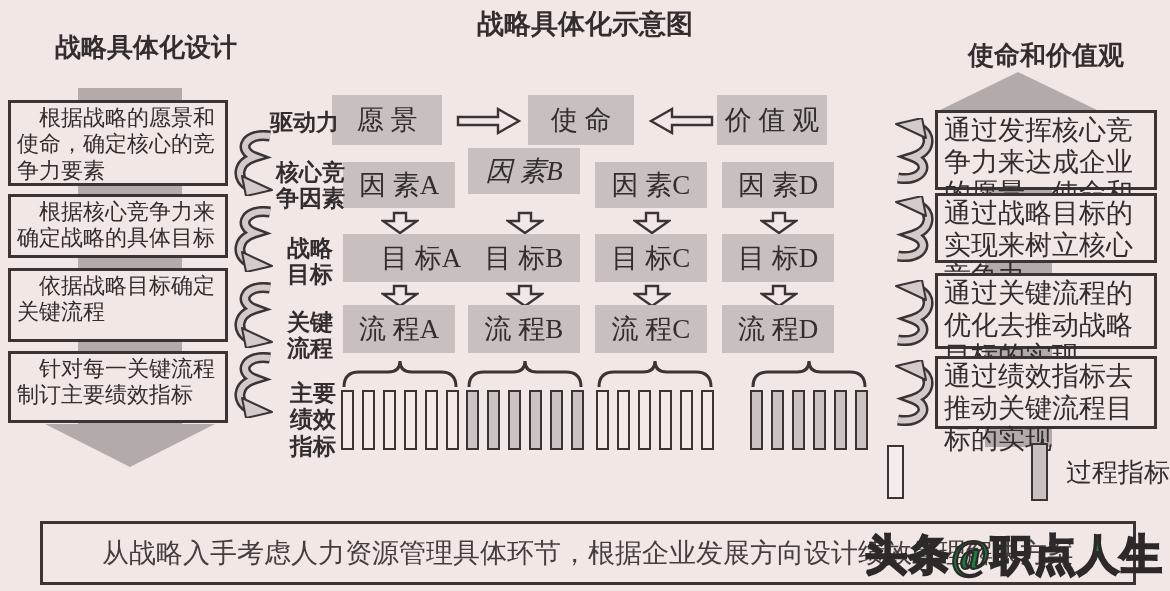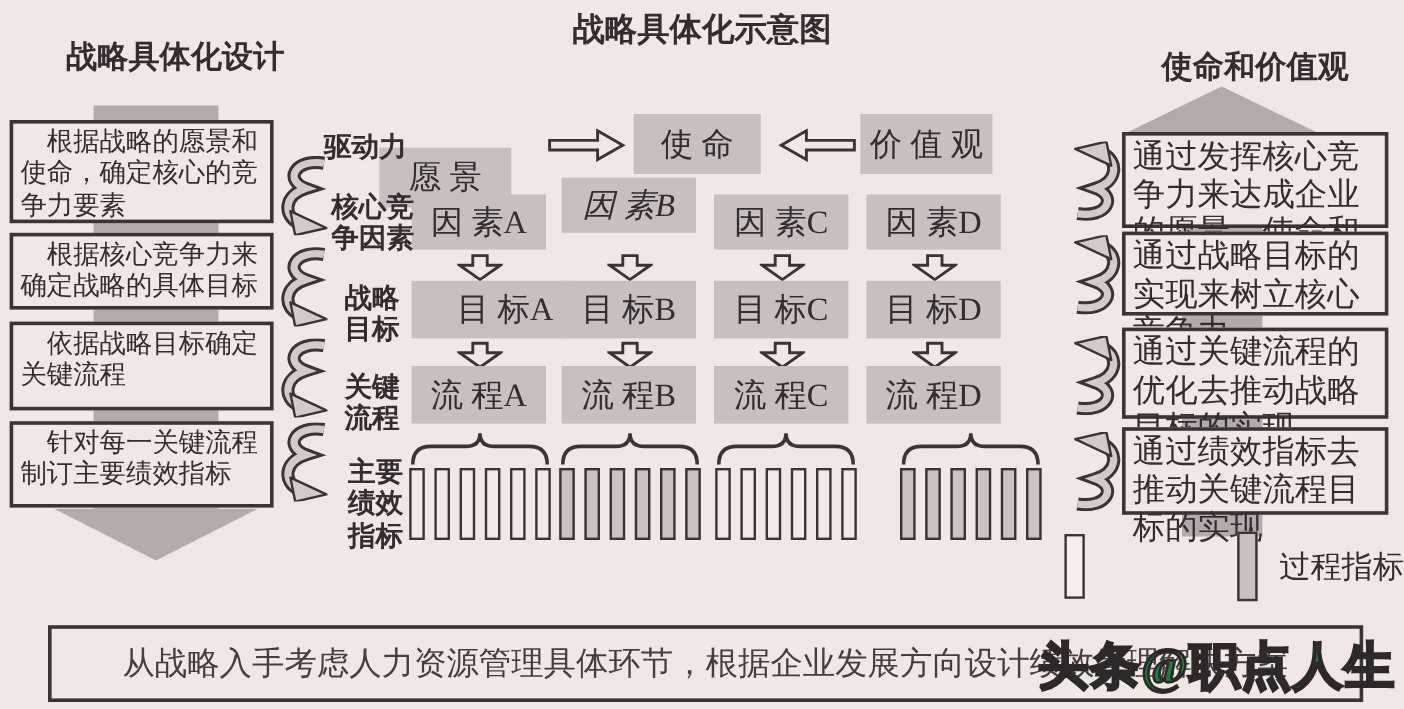--- a/index.html
+++ b/index.html
@@ -101,21 +101,21 @@
   <div class="abs rowlabel" style="left:276px; top:160px;">核心竞
 争因素</div>
   <div class="abs rowlabel" style="left:287px; top:236px;">战略
 目标</div>
   <div class="abs rowlabel" style="left:287px; top:310px;">关键
 流程</div>
   <div class="abs rowlabel" style="left:290px; top:381px;text-align:center;">主要
 绩效
 指标</div>
 
-  <div class="abs gbox" style="left:316px; top:95px; width:110px; height:50px;margin-top:28px;">愿 景</div>
+  <div class="abs gbox" style="left:332px; top:95px; width:110px; height:50px;">愿 景</div>
   <svg class="abs icon" style="left:456px; top:107px;" width="66" height="28">
     <polygon points="2,10 42,10 42,2 63,14 42,26 42,18 2,18" fill="#f1e8e6" stroke="#3b3435" stroke-width="2.4"></polygon>
   </svg>
   <div class="abs gbox" style="left:528px; top:95px; width:106px; height:50px;text-align:center;">使 命</div>
   <svg class="abs icon" style="left:648px; top:107px;" width="66" height="28">
     <polygon points="64,10 24,10 24,2 3,14 24,26 24,18 64,18" fill="#f1e8e6" stroke="#3b3435" stroke-width="2.4"></polygon>
   </svg>
   <div class="abs gbox" style="left:717px; top:95px; width:110px; height:50px;">价 值 观</div>
 
   <div class="abs gbox" style="left:343px; top:162px; width:112px; height:46px;">因 素A</div>

